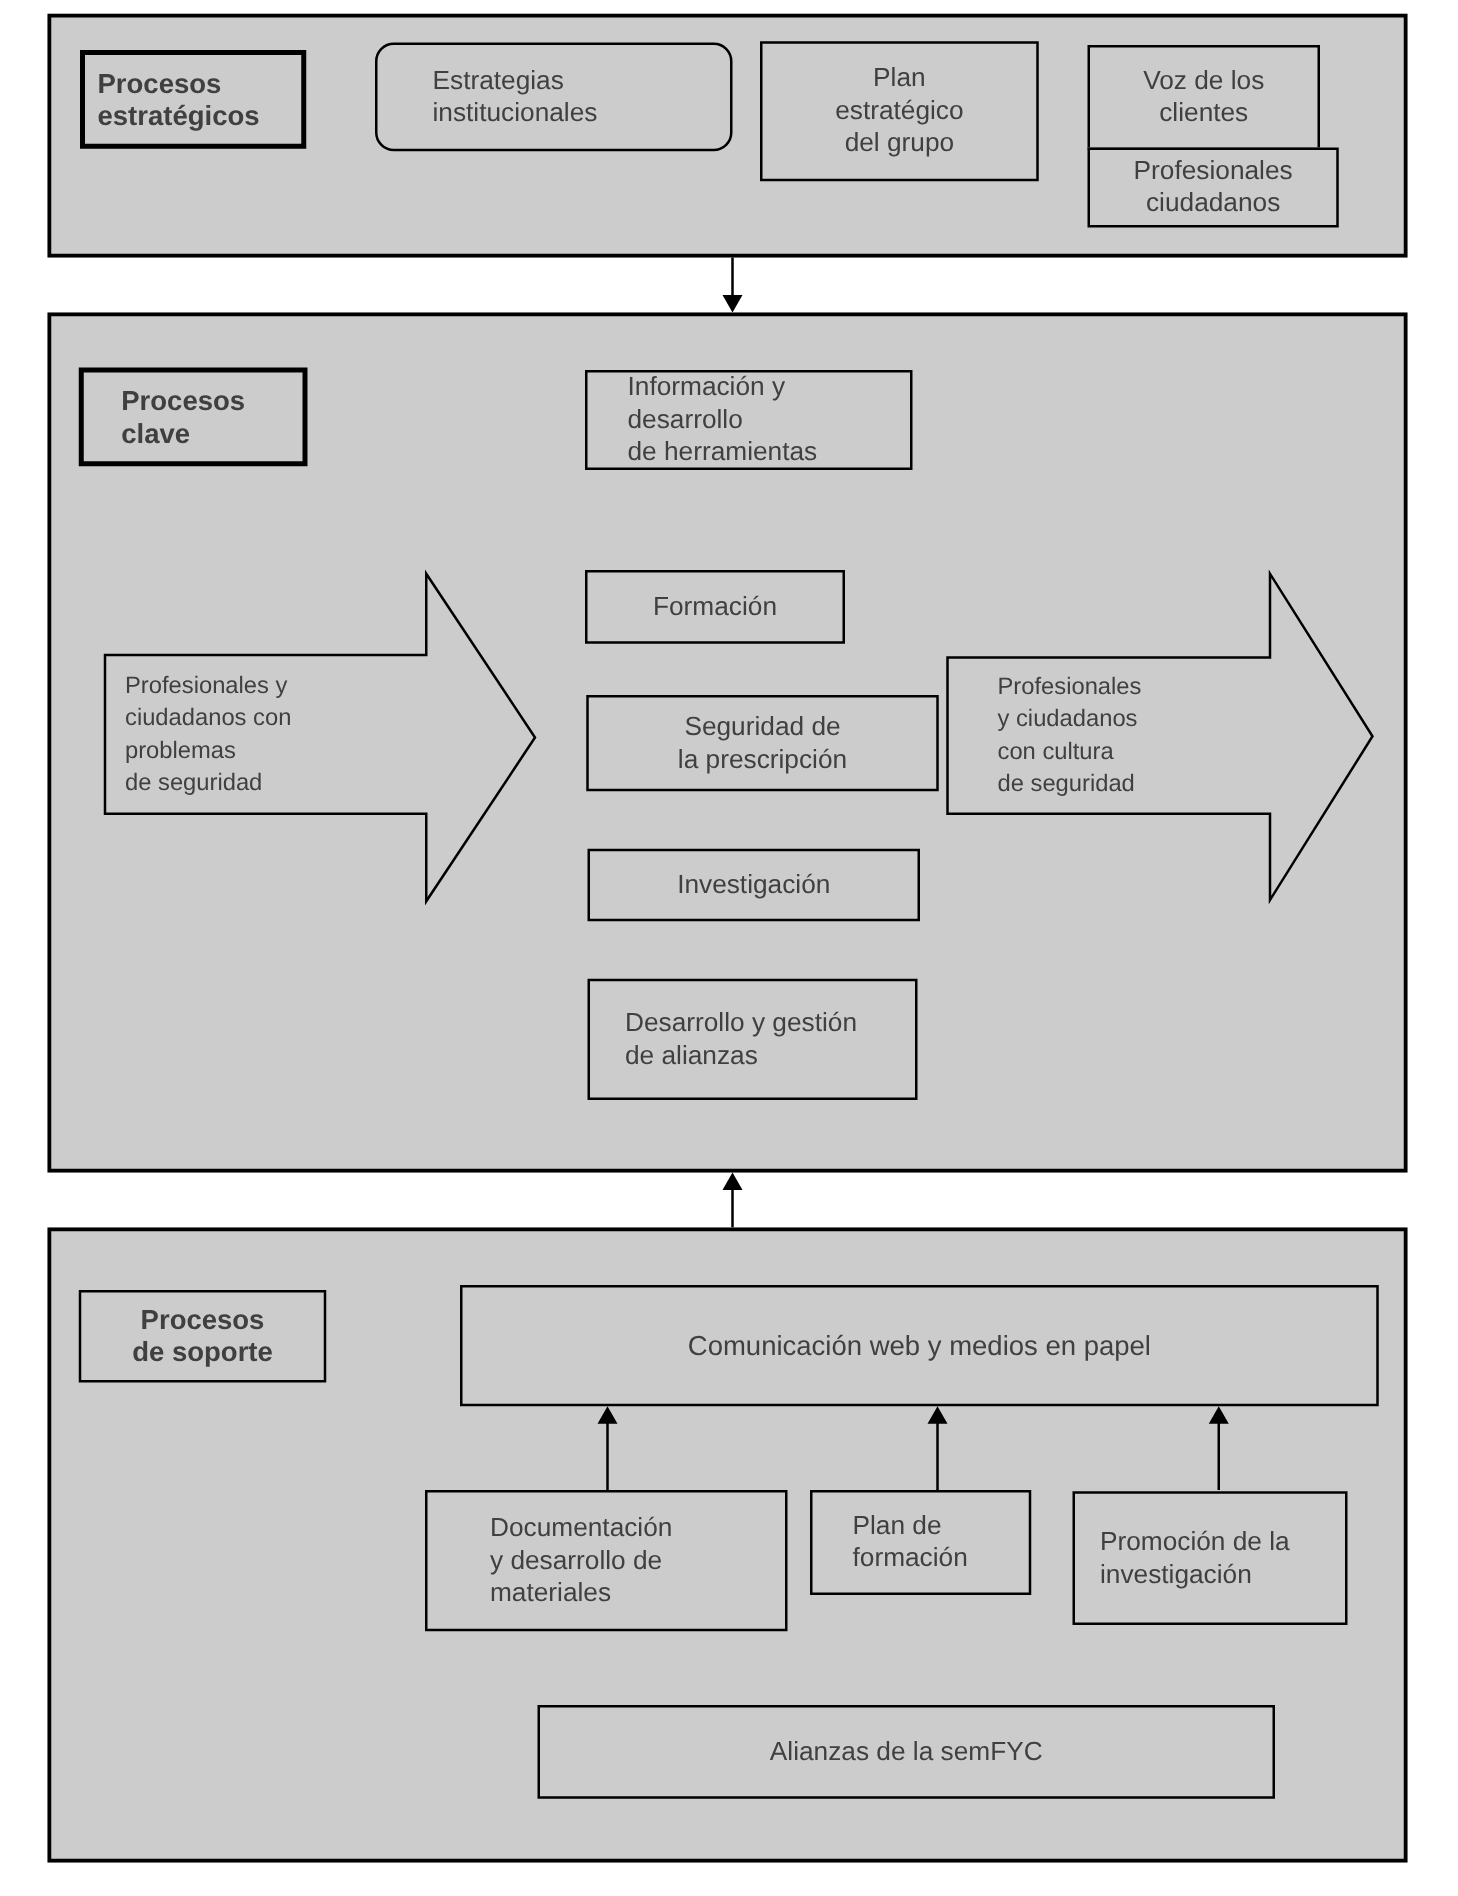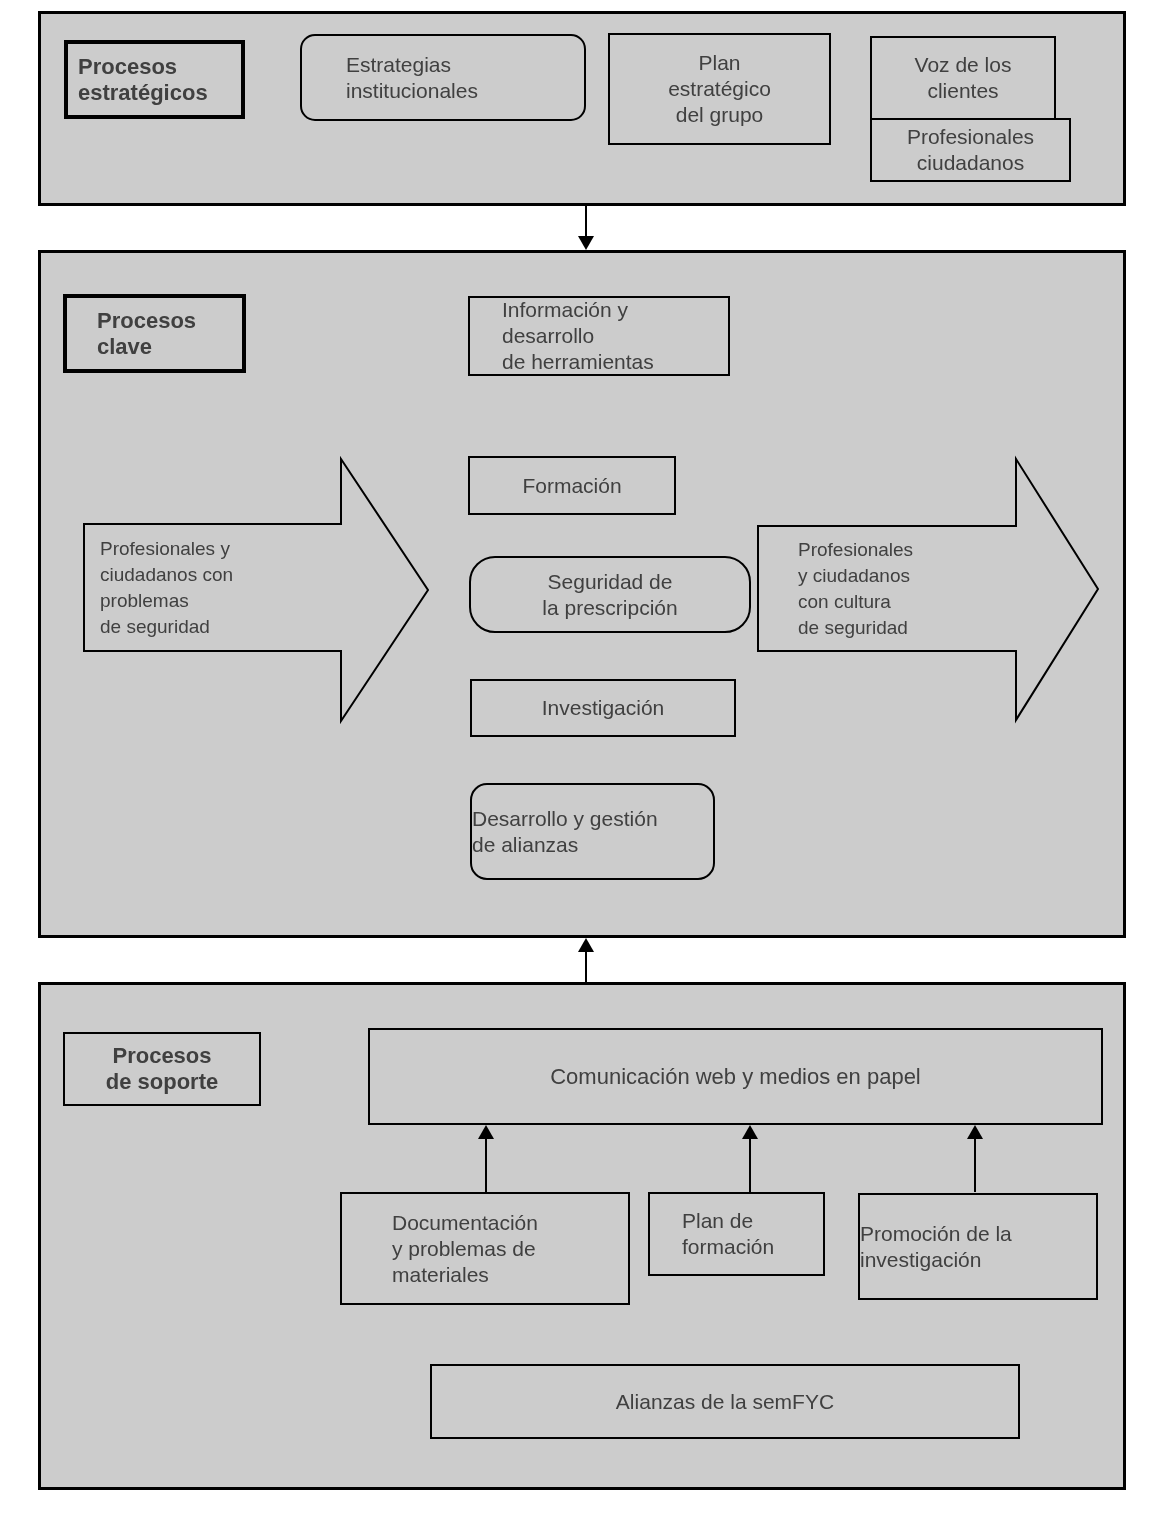--- a/index.html
+++ b/index.html
@@ -90,45 +90,45 @@
 y ciudadanos
 con cultura
 de seguridad</div>
 
     <div class="box label-box thick" style="left:22px;top:41px;width:183px;height:79px;padding-left:30px;">Procesos
 clave</div>
     <div class="box" style="left:427px;top:43px;width:262px;height:80px;padding-left:32px;">Información y
 desarrollo
 de herramientas</div>
     <div class="box center" style="left:427px;top:203px;width:208px;height:59px;">Formación</div>
-    <div class="box center" style="left:428px;top:303px;width:282px;height:77px;border-radius:26px;">Seguridad de
+    <div class="box center" style="left:428px;top:303px;width:282px;height:77px;">Seguridad de
 la prescripción</div>
     <div class="box center" style="left:429px;top:426px;width:266px;height:58px;">Investigación</div>
-    <div class="box" style="left:429px;top:530px;width:245px;height:97px;border-radius:17px;">Desarrollo y gestión
+    <div class="box" style="left:429px;top:530px;width:264px;height:97px;padding-left:28px;">Desarrollo y gestión
 de alianzas</div>
   </section>
 
   <div class="tri-up" style="left:578px;top:938px;"></div>
   <div class="vline" style="left:585px;top:950px;height:32px;"></div>
 
   <section class="panel" style="top:982px;height:508px;">
     <div class="box label-box center" style="left:22px;top:47px;width:198px;height:74px;">Procesos
 de soporte</div>
     <div class="box center" style="left:327px;top:43px;width:735px;height:97px;font-size:22px;">Comunicación web y medios en papel</div>
 
     <div class="tri-up" style="left:437px;top:140px;"></div>
     <div class="vline" style="left:444px;top:152px;height:55px;"></div>
     <div class="tri-up" style="left:701px;top:140px;"></div>
     <div class="vline" style="left:708px;top:152px;height:55px;"></div>
     <div class="tri-up" style="left:926px;top:140px;"></div>
     <div class="vline" style="left:933px;top:152px;height:55px;"></div>
 
     <div class="box" style="left:299px;top:207px;width:290px;height:113px;padding-left:50px;">Documentación
-y problemas de
+y desarrollo de
 materiales</div>
     <div class="box" style="left:607px;top:207px;width:177px;height:84px;padding-left:32px;">Plan de
 formación</div>
-    <div class="box" style="left:817px;top:208px;width:240px;height:107px;">Promoción de la
+    <div class="box" style="left:817px;top:208px;width:220px;height:107px;padding-left:20px;">Promoción de la
 investigación</div>
     <div class="box center" style="left:389px;top:379px;width:590px;height:75px;">Alianzas de la semFYC</div>
   </section>
 
 </div>
 
 </body></html>

